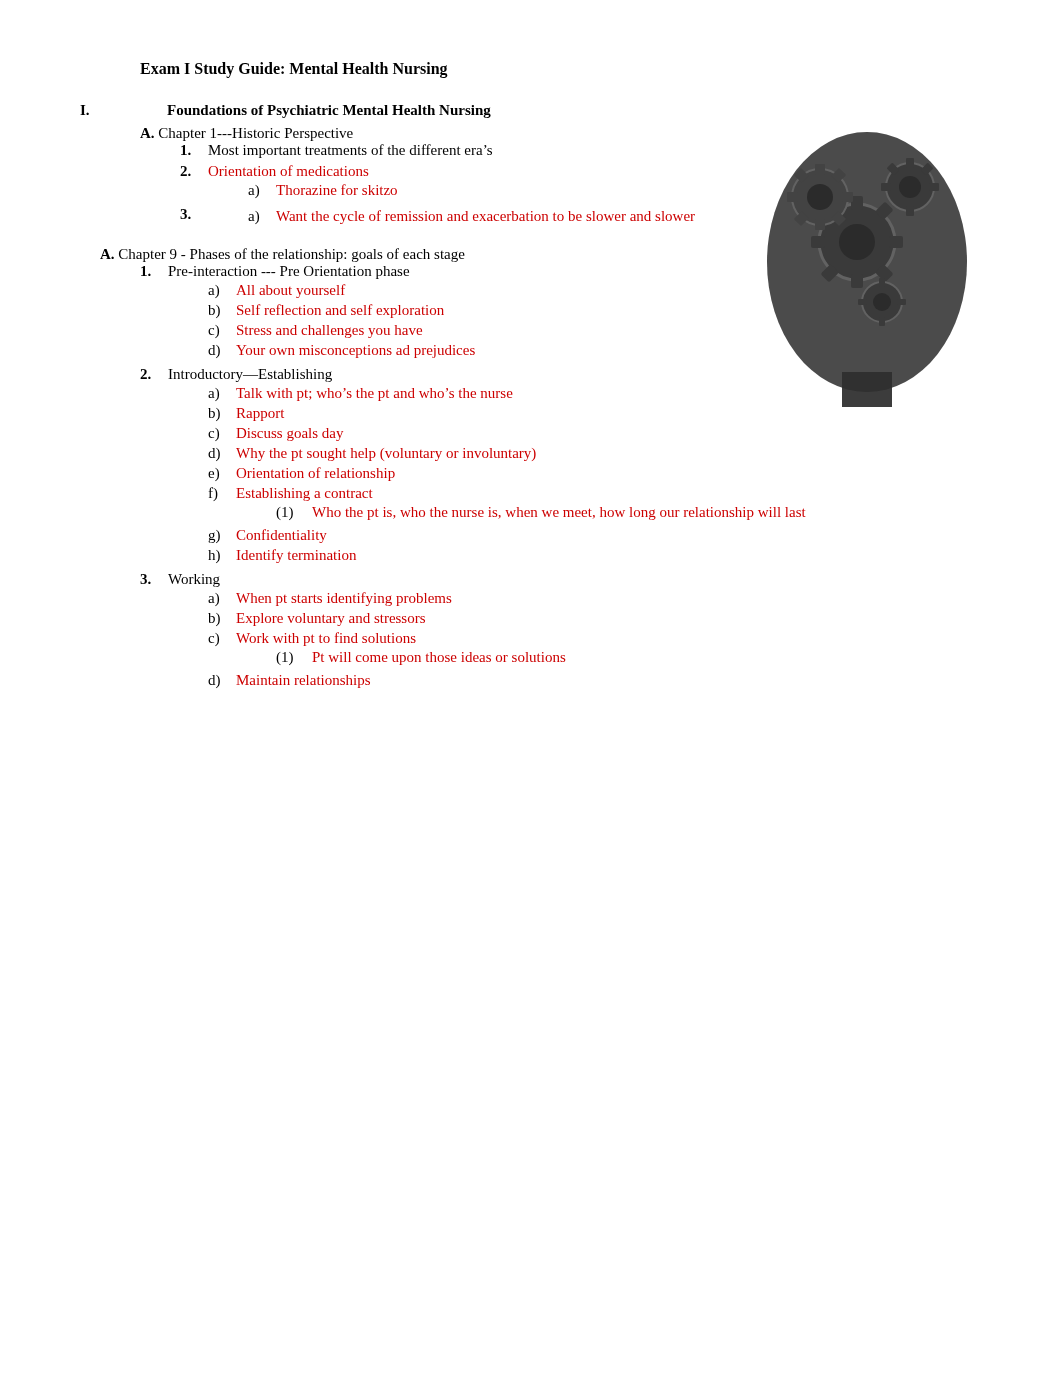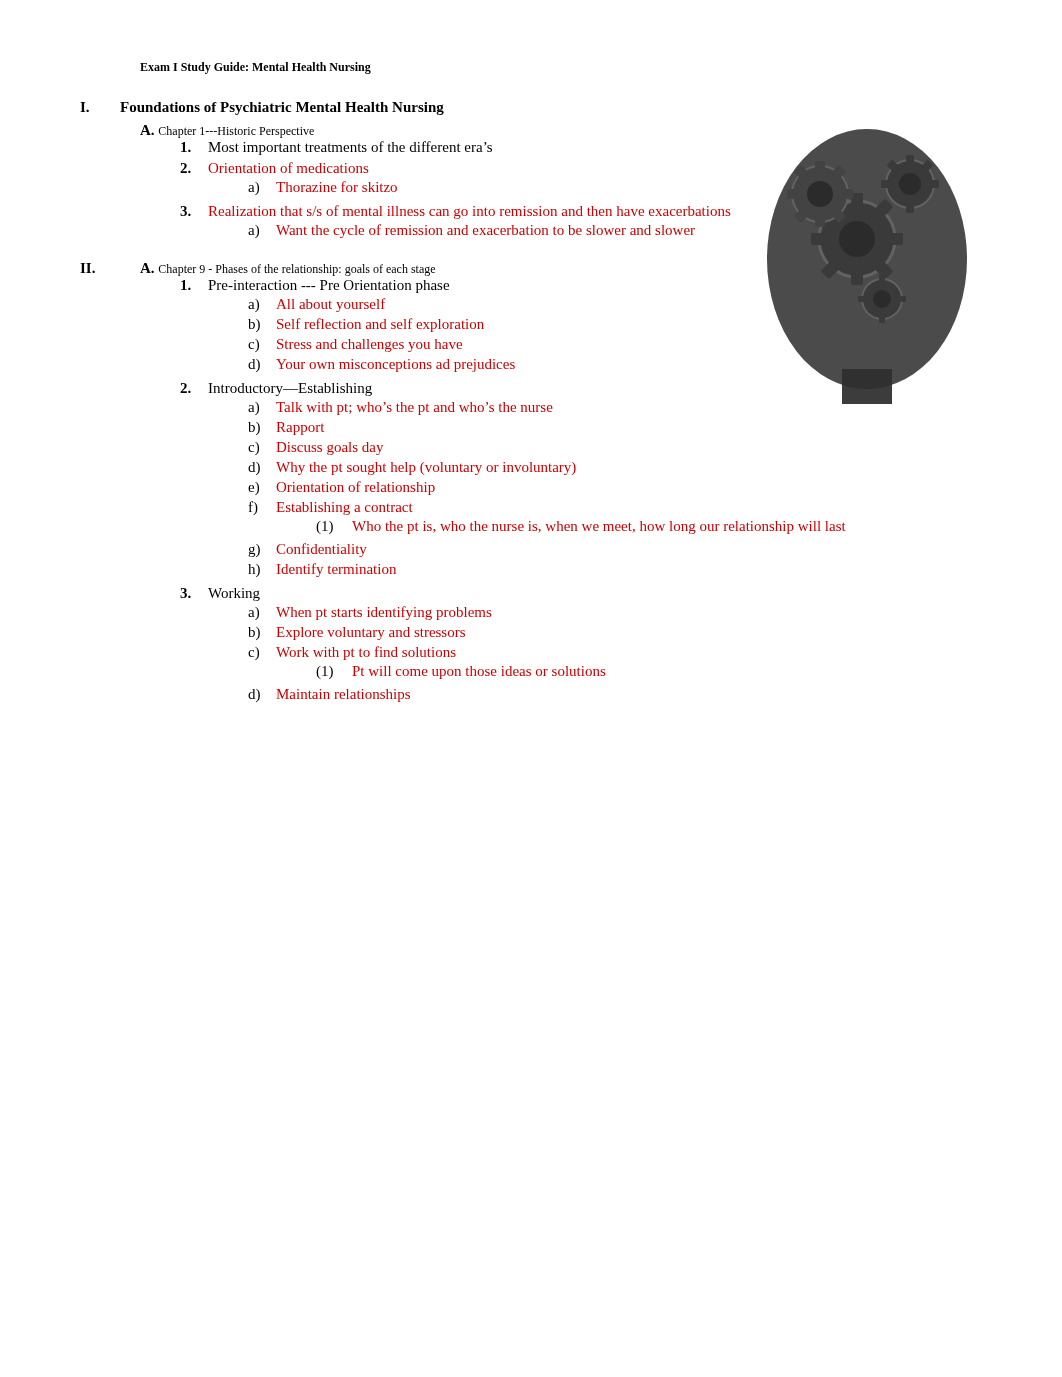--- a/index.html
+++ b/index.html
@@ -14,21 +14,21 @@
       font-size: 15px;
       color: #000000;
       width: 1062px;
       min-height: 1377px;
       padding: 60px 80px 60px 80px;
       position: relative;
     }
 
     .page-title {
       font-weight: bold;
-      font-size: 12px;
+      font-size: 16px;
       margin-bottom: 24px;
       margin-left: 60px;
     }
 
     .main-content {
       position: relative;
     }
 
     .brain-image {
       position: absolute;
@@ -52,36 +52,37 @@
     }
 
     .section-content {
       flex: 1;
     }
 
     .section-title {
       font-weight: bold;
       font-size: 15px;
       margin-bottom: 6px;
+      margin-left: 47px;
     }
 
     
     .letter-section {
       margin-left: 20px;
       margin-bottom: 6px;
     }
 
     .letter-label {
       font-weight: bold;
       font-size: 15px;
     }
 
     .letter-content {
       display: inline;
-      font-size: 12px;
+      font-size: 15px;
     }
 
     
     .numbered-list {
       margin-left: 40px;
       list-style: none;
     }
 
     .numbered-item {
       display: flex;
@@ -247,36 +248,34 @@
                   <span class="alpha-label">a)</span>
                   <span class="alpha-content red">Thorazine for skitzo</span>
                 </li>
               </ol>
             </div>
           </li>
 
           <li class="numbered-item">
             <span class="num-label bold">3.</span>
             <div class="num-content">
-              <span class="red">Realization that s/s of mental illness can go into remission and then have exacerbations</span>
               <ol class="alpha-list">
                 <li class="alpha-item">
                   <span class="alpha-label">a)</span>
                   <span class="alpha-content red">Want the cycle of remission and exacerbation to be slower and slower</span>
                 </li>
               </ol>
             </div>
           </li>
         </ol>
       </div>
     </div>
   </div>
 
   <div class="section-roman">
-    <div class="roman-num bold">II.</div>
     <div class="section-content">
 
       <div class="letter-section">
         <span class="letter-label bold">A.</span>
         <span class="letter-content"> <span>Chapter  9 - Phases of the relationship: goals of each stage</span></span>
 
         <ol class="numbered-list">
 
           <li class="numbered-item">
             <span class="num-label bold">1.</span>

